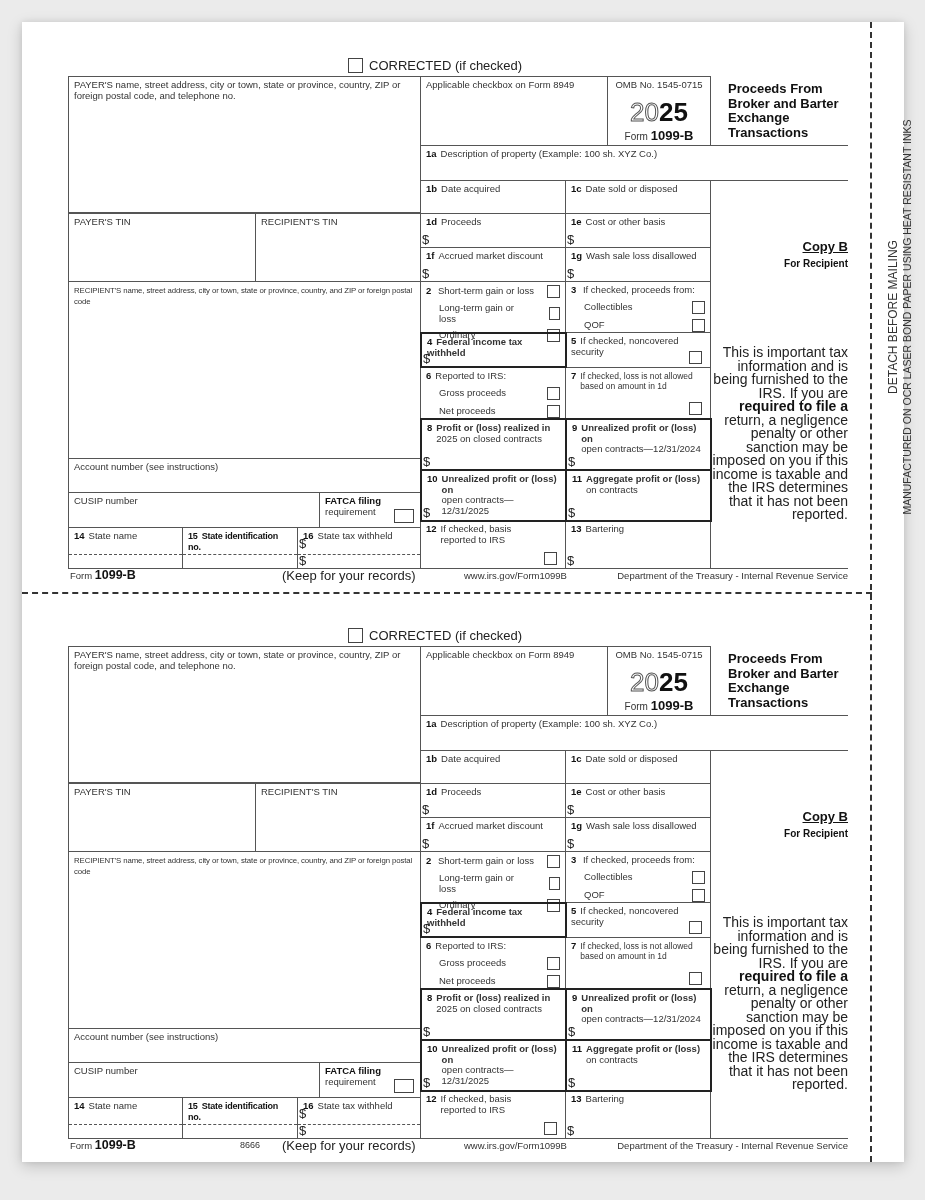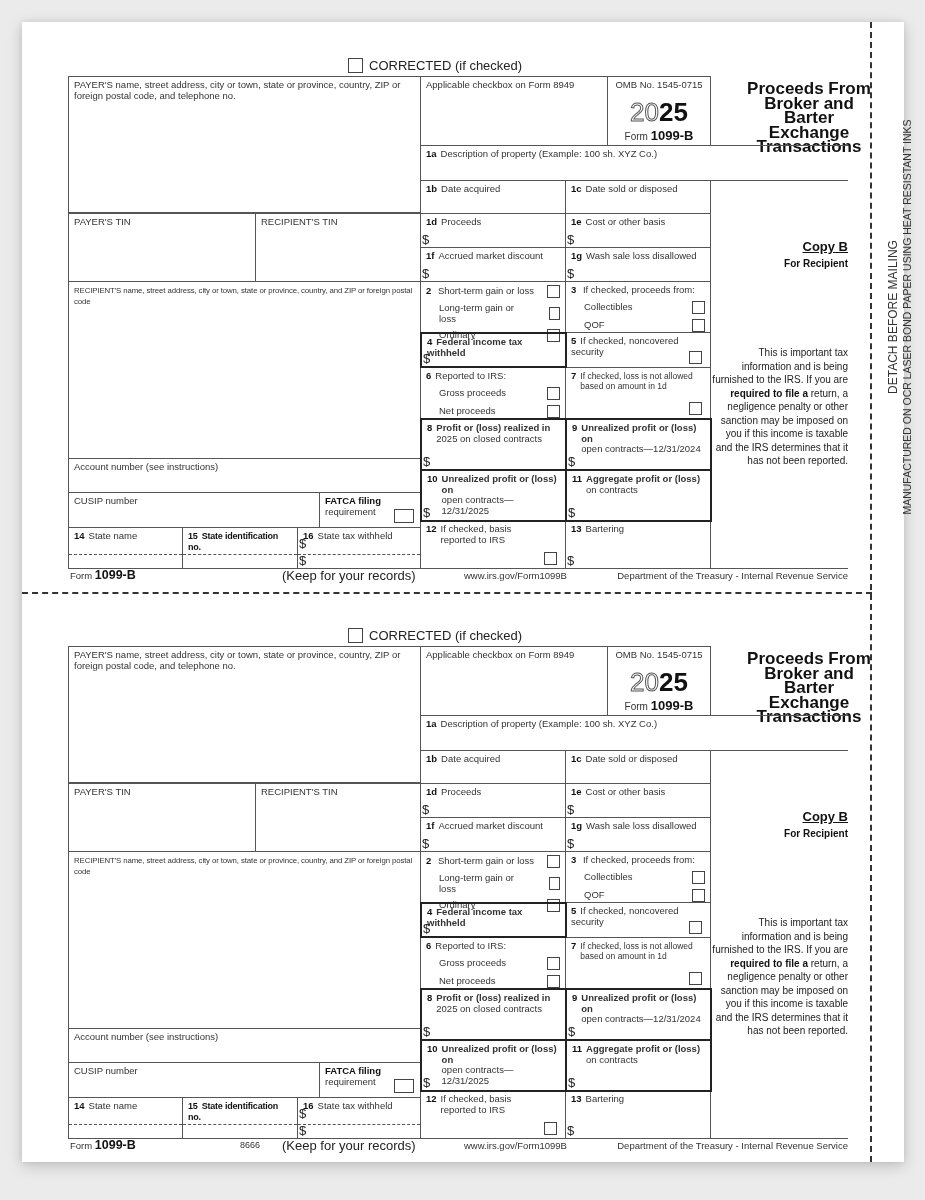--- a/index.html
+++ b/index.html
@@ -57,32 +57,32 @@
   .row-cb { display: flex; justify-content: space-between; align-items: center; margin-top: 5px; }
   .num { font-weight: bold; color: #111; margin-right: 4px; }
   .indent { padding-left: 13px; gap: 34px; }
   .omb { text-align: center; }
   .year { font-size: 26px; line-height: 30px; margin-top: 6px; letter-spacing: 0px; }
   .year .outline { color: #fff; -webkit-text-stroke: 1px #555; }
   .year .solid { font-weight: bold; color: #111; }
   .formname { font-size: 10px; margin-top: 4px; }
   .formname b { font-size: 13px; color: #111; }
   .title {
-    position: absolute; left: 676px; top: 24px; width: 130px; text-align: center;
-    font-weight: bold; font-size: 17px; line-height: 14.5px; color: #111;
+    position: absolute; left: 660px; top: 24px; width: 130px; text-align: left;
+    font-weight: bold; font-size: 13px; line-height: 14.5px; color: #111;
   }
   .copy {
     position: absolute; left: 650px; top: 180px; width: 130px; text-align: right;
     color: #111;
   }
   .copy .c1 { font-weight: bold; font-size: 13px; line-height: 18px; text-decoration: underline; }
   .copy .c2 { font-weight: bold; font-size: 10px; line-height: 16px; }
   .notice {
     position: absolute; left: 640px; top: 288px; width: 140px; text-align: right;
-    font-size: 10px; line-height: 13.5px; color: #222;
+    font-size: 14px; line-height: 13.5px; color: #222;
   }
   .notice b { color: #111; }
   .footer {
     position: absolute; left: 0; top: 510px; width: 780px; height: 16px;
     font-size: 9.5px; color: #333;
   }
   .footer .fname { position: absolute; left: 2px; top: 0; font-size: 9.5px; }
   .footer .fname b { font-size: 12.5px; color: #111; }
   .footer .code { position: absolute; left: 172px; top: 2px; font-size: 9px; }
   .footer .keep { position: absolute; left: 214px; top: 0; font-size: 13px; color: #222; }

